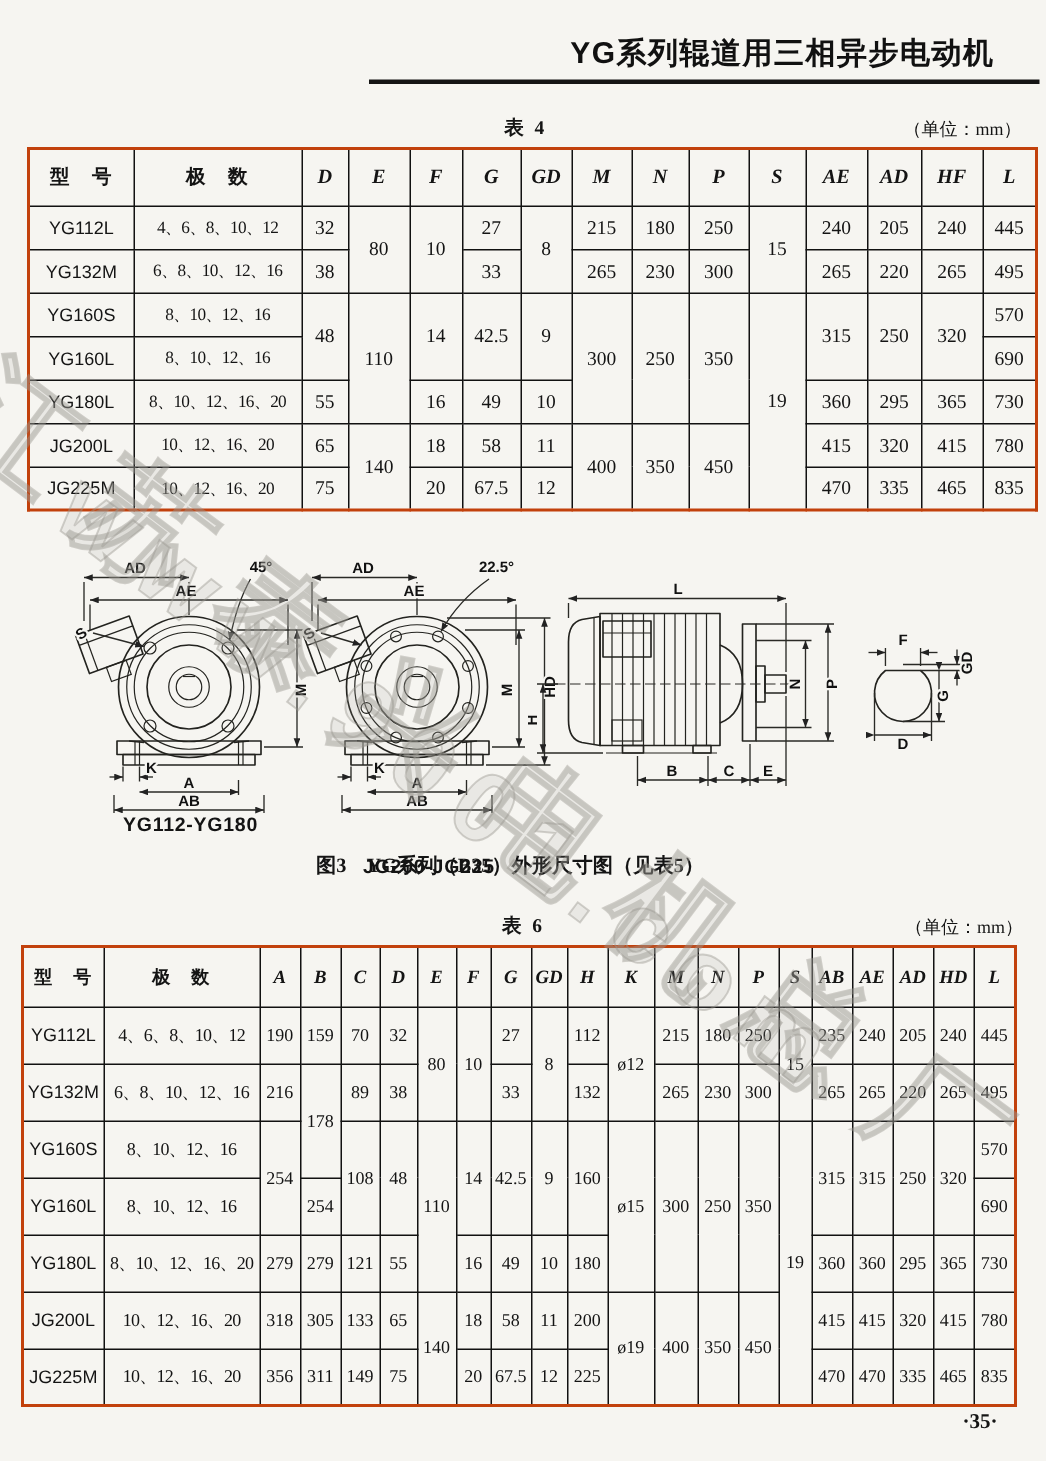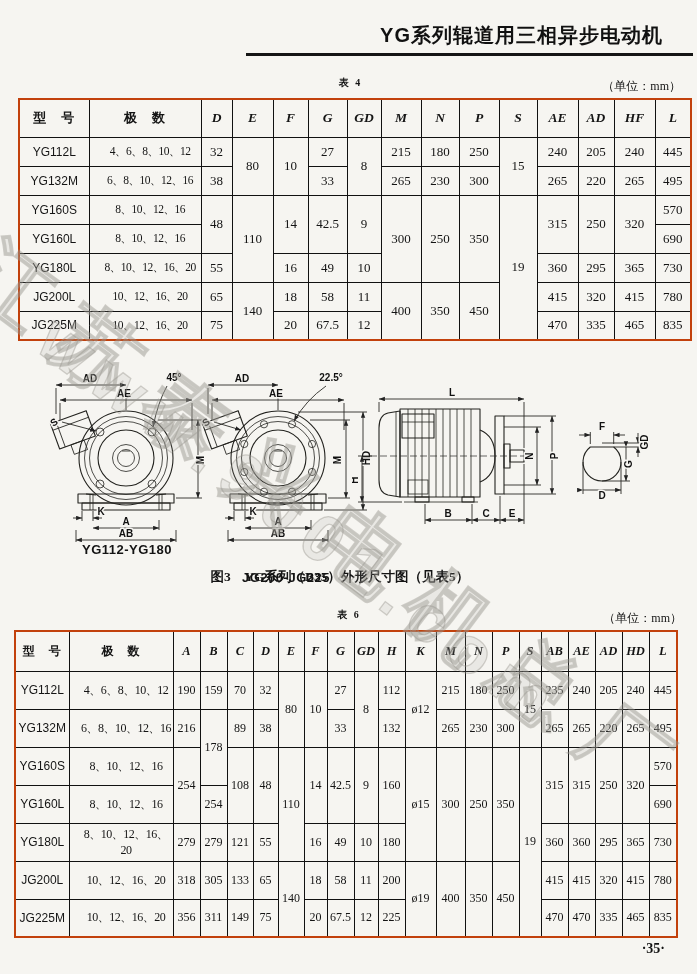--- a/index.html
+++ b/index.html
@@ -13,38 +13,38 @@
   .doc-title{
     position:absolute;top:22px;right:34px;
     font-family:"Liberation Sans","DejaVu Sans",sans-serif;
     font-weight:bold;font-size:20px;letter-spacing:1px;color:#111;
   }
   .header-rule{position:absolute;left:246px;top:53px;width:447px;height:3px;background:#151515;}
   
   .tbl-cap{position:absolute;height:18px;}
   .tbl-cap .cap-title{
     position:absolute;left:0;width:100%;text-align:center;
-    font-weight:bold;font-size:10px;letter-spacing:2px;
+    font-weight:bold;font-size:13px;letter-spacing:2px;
   }
   .tbl-cap .cap-unit{position:absolute;right:2px;top:2px;font-size:12px;}
   
   table{border-collapse:collapse;table-layout:fixed;background:transparent;}
   #t4,#t5{position:absolute;border:2px solid #c2410c;}
   #t4{left:18px;top:98px;}
   #t5{left:14px;top:630px;}
   th,td{border:1px solid #111;text-align:center;vertical-align:middle;padding:0;overflow:hidden;}
   #t4 thead tr{height:38px;} #t4 tbody tr{height:29px;}
   #t5 thead tr{height:40px;} #t5 tbody tr{height:38px;}
   th{font-weight:bold;font-size:13px;letter-spacing:1px;}
   th.it{font-style:italic;font-family:"Liberation Serif",serif;font-size:13.5px;letter-spacing:0;}
   #t5 th{font-size:12px;} #t5 th.it{font-size:12.5px;}
   td{font-size:13px;}
   #t5 td{font-size:12px;}
   td.model{font-family:"Liberation Sans","DejaVu Sans",sans-serif;font-weight:normal;font-size:12px;}
-  td.poles{font-size:11.5px;letter-spacing:-0.5px;padding-left:10px;}
+  td.poles{font-size:11.5px;letter-spacing:-0.5px;}
   
   .fig{position:absolute;}
   .fig-label{
     position:absolute;text-align:center;
     font-family:"Liberation Sans","DejaVu Sans",sans-serif;
     font-weight:bold;font-size:13px;letter-spacing:0.5px;
   }
   .fig-caption{
     position:absolute;left:60px;top:568px;width:560px;text-align:center;
     font-weight:bold;font-size:13.5px;

